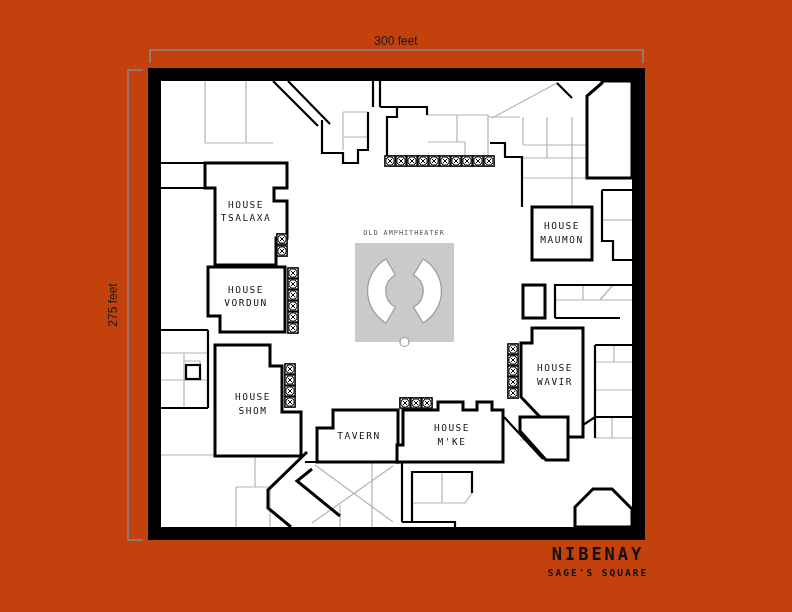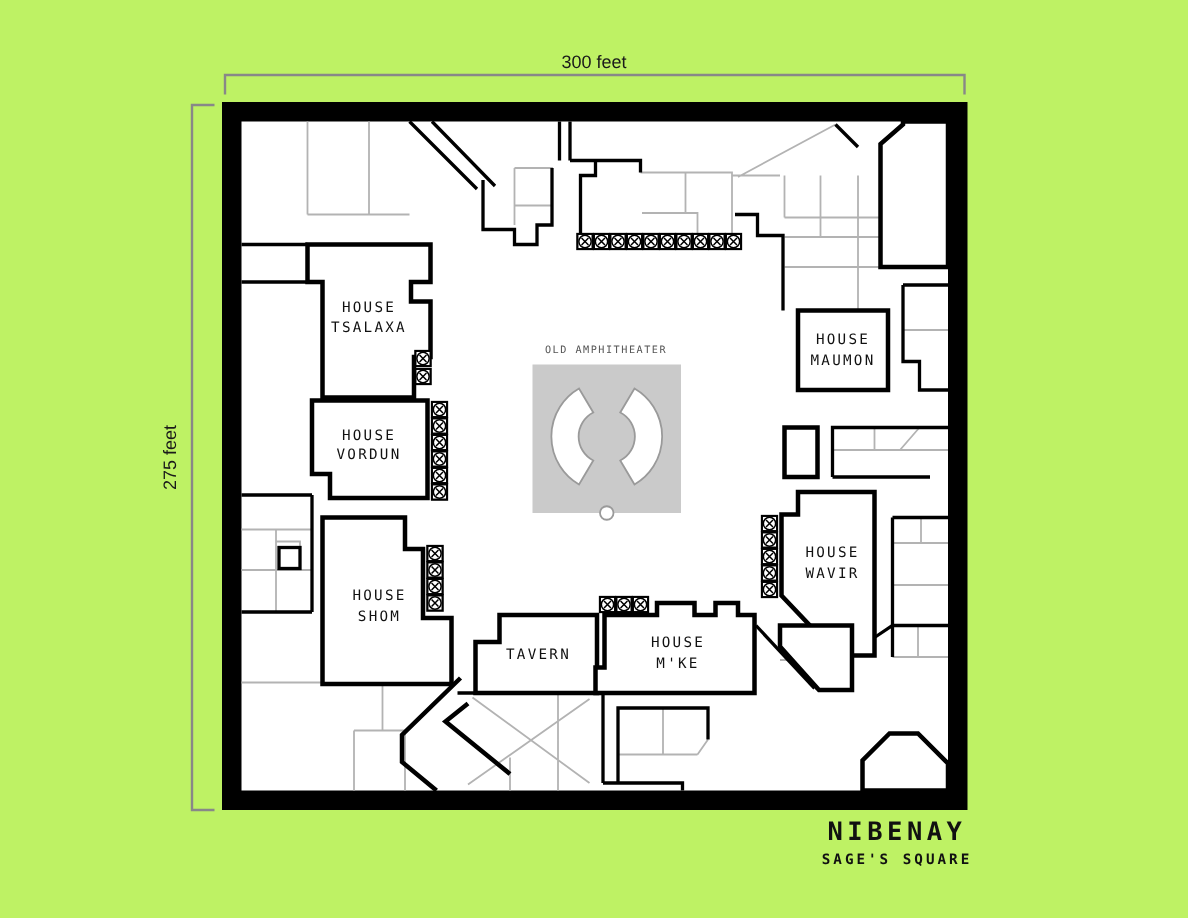--- a/index.html
+++ b/index.html
@@ -1,16 +1,16 @@
 <!DOCTYPE html>
 <html><head>
 <meta charset="utf-8">
 <style>
   html,body{margin:0;padding:0;background:#ffffff;}
-  .stage{position:relative;width:792px;height:612px;background:#bef264;overflow:hidden;
+  .stage{position:relative;width:792px;height:612px;background:#c2410c;overflow:hidden;
          font-family:"Liberation Sans",sans-serif;}
   svg{display:block;}
   .scale-label{font-family:"Liberation Sans",sans-serif;font-size:12px;fill:#1a1a1a;}
   .house-label{font-family:"DejaVu Sans Mono",monospace;font-size:9.5px;fill:#111;
                letter-spacing:1.5px;}
   .tiny-label{font-family:"DejaVu Sans Mono",monospace;font-size:6.8px;fill:#555;
               letter-spacing:1px;}
   .city-label{font-family:"DejaVu Sans Mono",monospace;font-size:17px;fill:#111;
               letter-spacing:3px;font-weight:bold;}
   .district-label{font-family:"DejaVu Sans Mono",monospace;font-size:9.5px;fill:#111;

